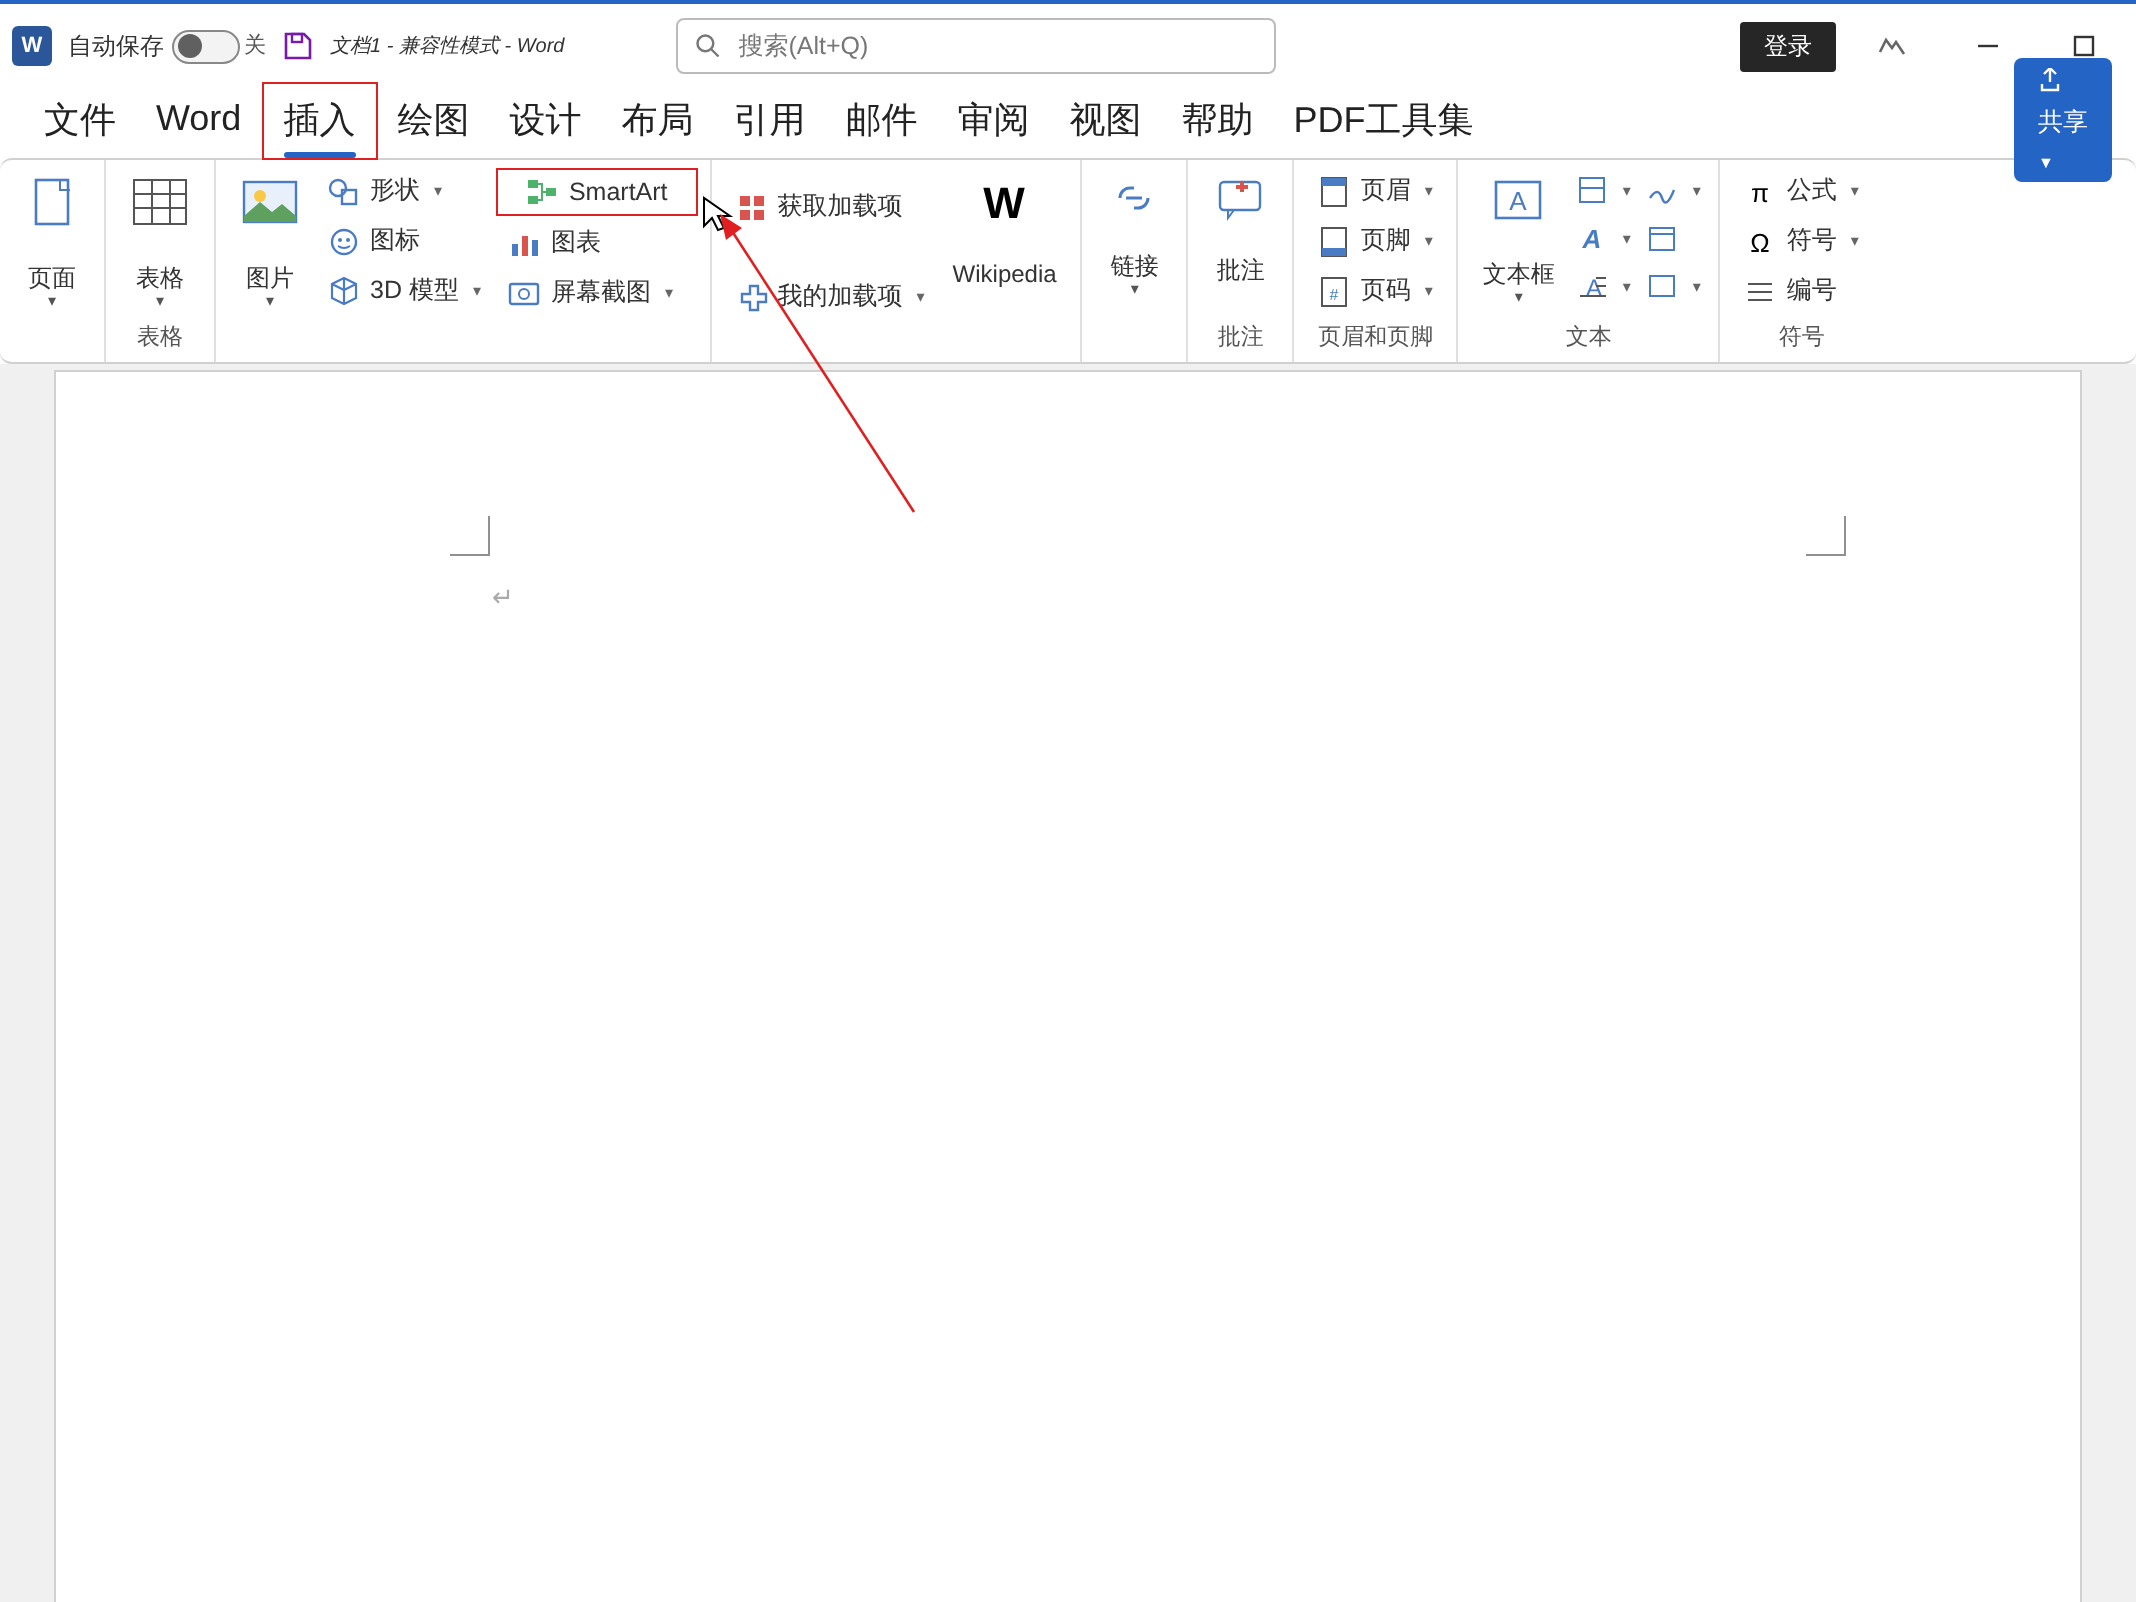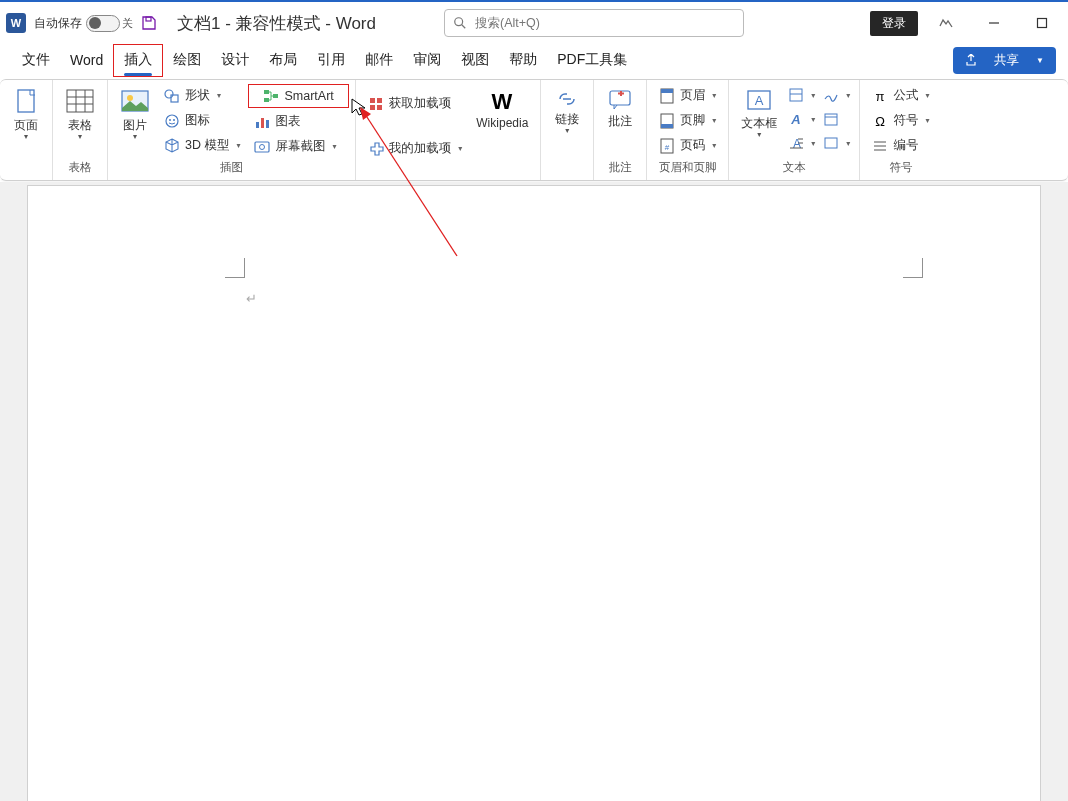--- a/index.html
+++ b/index.html
@@ -1,45 +1,45 @@
 <!DOCTYPE html>
 <html><head>
   <meta charset="utf-8">
   <style>
     * { box-sizing: border-box; margin: 0; padding: 0; font-family: "Microsoft YaHei", "Segoe UI", sans-serif; }
     body { width: 1068px; height: 801px; background: #fff; overflow: hidden; position: relative; }
     
     
     .titlebar { height: 44px; border-top: 2px solid #2464c4; display: flex; align-items: center; padding: 0 6px; gap: 8px; }
     .app-icon { width: 20px; height: 20px; background: #2b579a; border-radius: 3px; color: #fff; display: flex; align-items: center; justify-content: center; font-size: 11px; font-weight: bold; }
-    .autosave-wrap { display: flex; align-items: center; gap: 4px; font-size: 12px; color: #333; }
+    .autosave-wrap { display: flex; align-items: flex-start; gap: 4px; font-size: 12px; color: #333; }
     .toggle { width: 34px; height: 17px; border: 1px solid #888; border-radius: 9px; position: relative; background: #f3f3f3; }
     .toggle::before { content: ""; position: absolute; left: 2px; top: 1.5px; width: 12px; height: 12px; border-radius: 50%; background: #606060; }
     .toggle-label { font-size: 11px; color: #555; margin-left: -2px; }
     .save-icon { width: 16px; height: 16px; color: #7719aa; }
-    .doc-title { font-size: 17px; color: #333; margin-left: 12px; }
-    .searchbox { margin-left: 60px; width: 300px; height: 28px; border: 1px solid #bbb; border-radius: 4px; display: flex; align-items: center; padding: 0 8px; gap: 8px; color: #777; font-size: 12.5px; }
+    .doc-title { font-size: 10px; color: #333; margin-left: 0; font-style: italic; }
+    .searchbox { margin-left: 48px; width: 300px; height: 28px; border: 1px solid #bbb; border-radius: 4px; display: flex; align-items: center; padding: 0 8px; gap: 8px; color: #777; font-size: 12.5px; }
     .title-spacer { flex: 1; }
     .login-btn { background: #262626; color: #fff; font-size: 12px; padding: 4px 12px; border-radius: 2px; }
     .win-btn { width: 40px; height: 30px; display: flex; align-items: center; justify-content: center; color: #555; }
     
     
     .tabs { height: 32px; display: flex; align-items: center; padding: 0 12px; gap: 0; }
-    .tab { padding: 6px 10px 7px; font-size: 14px; color: #222; cursor: pointer; position: relative; }
+    .tab { padding: 6px 10px 7px; font-size: 18px; color: #222; cursor: pointer; position: relative; }
     .tab.active::after { content: ""; position: absolute; left: 10px; right: 10px; bottom: 0; height: 3px; background: #2464c4; border-radius: 2px; }
     .tab.highlight { border: 1.5px solid #e02020; }
-    .share-btn { margin-left: auto; background: #2464c4; color: #fff; font-size: 12.5px; padding: 5px 12px; border-radius: 4px; display: flex; align-items: center; gap: 17px; }
+    .share-btn { margin-left: auto; background: #2464c4; color: #fff; font-size: 12.5px; padding: 5px 12px; border-radius: 4px; display: flex; gap: 7px; flex-direction: column; }
     
     
     .ribbon { border: 1px solid #d0d0d0; border-left: none; border-right: none; margin-top: 3px; border-radius: 6px; background: #fff; display: flex; box-shadow: 0 1px 2px rgba(0,0,0,0.05); }
     .group { border-right: 1px solid #e0e0e0; padding: 4px 6px 2px; display: flex; flex-direction: column; }
     .group-body { display: flex; gap: 2px; flex: 1; align-items: flex-start; }
     .group-label { text-align: center; font-size: 11.5px; color: #555; padding: 2px 0 3px; }
     .vbtn { display: flex; flex-direction: column; align-items: center; padding: 4px 6px; cursor: pointer; min-width: 40px; }
-    .vbtn .lbl { font-size: 12px; color: #333; margin-top: 2px; text-align: center; line-height: 1.2; }
+    .vbtn .lbl { font-size: 12px; color: #333; margin-top: 16px; text-align: center; line-height: 1.2; }
     .vbtn .drp { font-size: 8px; color: #555; }
     .col { display: flex; flex-direction: column; gap: 2px; }
     .sbtn { display: flex; align-items: center; gap: 5px; padding: 3px 6px; font-size: 12.5px; color: #333; cursor: pointer; white-space: nowrap; }
     .sbtn .ico { width: 16px; height: 16px; display: flex; align-items: center; justify-content: center; }
     .sbtn .drp { font-size: 8px; color: #666; margin-left: 2px; }
     .highlight-red { border: 1.5px solid #e02020; }
     svg { display: block; }
     
     
     .docarea { background: #f0f0f0; position: absolute; top: 182px; left: 0; right: 0; bottom: 0; padding-top: 4px;}
@@ -218,21 +218,20 @@
               <svg width="16" height="16" viewBox="0 0 16 16">
                 <rect x="1" y="3" width="14" height="10" rx="1" fill="none" stroke="#4a7cc4" stroke-width="1.2"></rect>
                 <circle cx="8" cy="8" r="2.5" fill="none" stroke="#4a7cc4"></circle>
               </svg>
             </span>
           <span>屏幕截图</span>
           <span class="drp">▾</span>
         </div>
       </div>
     </div>
-    <div class="group-label">插图</div>
   </div>
 
   <div class="group">
     <div class="group-body">
       <div class="col" style="padding-top:8px">
         <div class="sbtn">
           <span class="ico">
               <svg width="16" height="16" viewBox="0 0 16 16">
                 <rect x="2" y="2" width="5" height="5" fill="#d9534f"></rect>
                 <rect x="9" y="2" width="5" height="5" fill="#d9534f"></rect>

